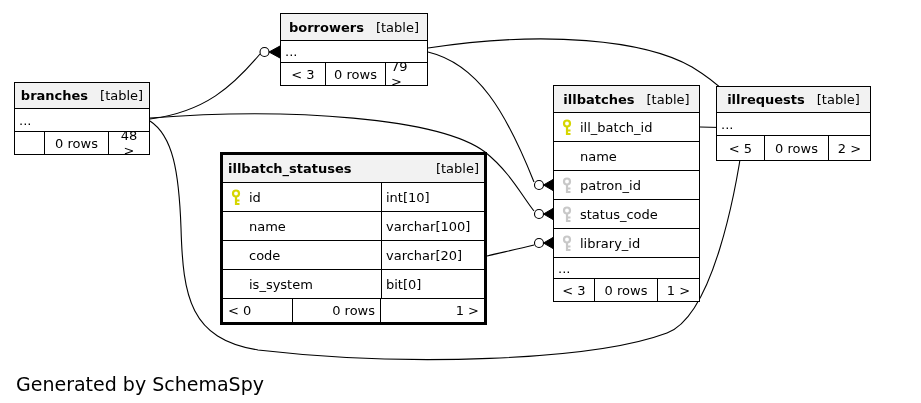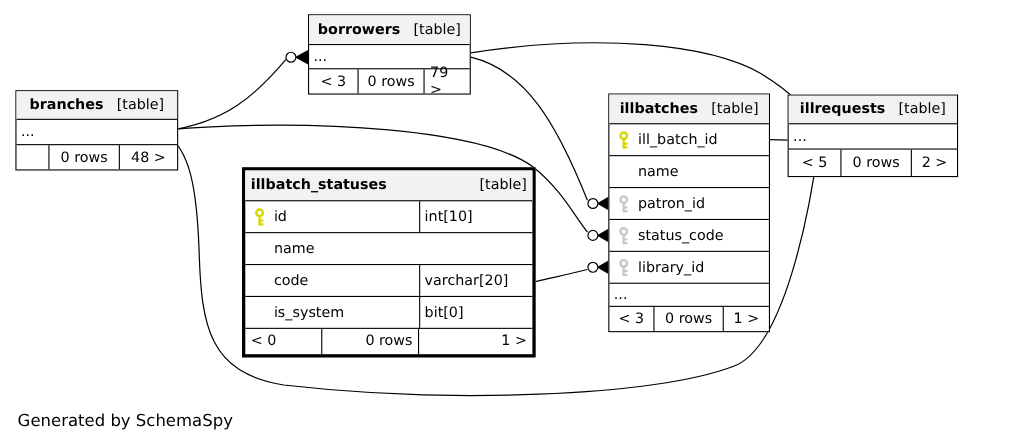--- a/index.html
+++ b/index.html
@@ -46,21 +46,21 @@
   }
   .tbl-footer .fcell:last-child { border-right:none; }
   .fcell.al { justify-content:flex-start; }
   .fcell.ac { justify-content:center; }
   .fcell.ar { justify-content:flex-end; }
 
   .key-icon { display:block; }
   .key-icon.primary circle, .key-icon.primary line { stroke:#d6d600; }
   .key-icon.foreign circle, .key-icon.foreign line { stroke:#c8c8c8; }
 
-  #credit { position:absolute; left:16px; top:373px; font-size:15px; }
+  #credit { position:absolute; left:16px; top:373px; font-size:19px; }
 </style>
 </head>
 <body>
 
 <svg id="edges" xmlns="http://www.w3.org/2000/svg">
   <path d="M 150 119 C 205 112, 233 86, 260 54"></path>
   <path d="M 428 52 C 478 64, 506 112, 534 182"></path>
   <path d="M 150 118 C 290 107, 440 118, 485 152 C 510 172, 522 196, 534 211"></path>
   <path d="M 487 256 C 504 252, 518 249, 534 245"></path>
   <path d="M 700 127 L 741 128"></path>
@@ -101,21 +101,21 @@
   <div class="ellipsis-row" style="height:22px;">
     <span>...</span>
   </div>
   <div class="tbl-footer" style="height:22px;">
     <span class="fcell ac" style="width:45px;">&lt; 3</span>
     <span class="fcell ac" style="width:60px;">0 rows</span>
     <span class="fcell ac" style="flex:1;">79 &gt;</span>
   </div>
 </div>
 
-<div class="tbl" style="left:14px; top:82px; width:148px;text-align:center;">
+<div class="tbl" style="left:14px; top:82px; width:136px;text-align:center;">
   <div class="tbl-header" style="height:26px;">
     <span class="tname">branches</span>
       <span class="ttag">[table]</span>
   </div>
   <div class="ellipsis-row" style="height:23px;">
     <span>...</span>
   </div>
   <div class="tbl-footer" style="height:22px;">
     <span class="fcell ac" style="width:30px;"></span>
     <span class="fcell ac" style="width:64px;">0 rows</span>
@@ -138,20 +138,21 @@
         <line x1="6" y1="15" x2="9.5" y2="15" stroke-width="2"></line>
       </svg>
     </span>
     <span class="col-name">id</span>
     <span class="col-type">int[10]</span>
   </div>
 
   <div class="col-row">
     <span class="key-cell"></span>
     <span class="col-name">name</span>
+    <span class="col-type">varchar[100]</span>
   </div>
 
   <div class="col-row">
     <span class="key-cell"></span>
     <span class="col-name">code</span>
     <span class="col-type">varchar[20]</span>
   </div>
 
   <div class="col-row">
     <span class="key-cell"></span>

